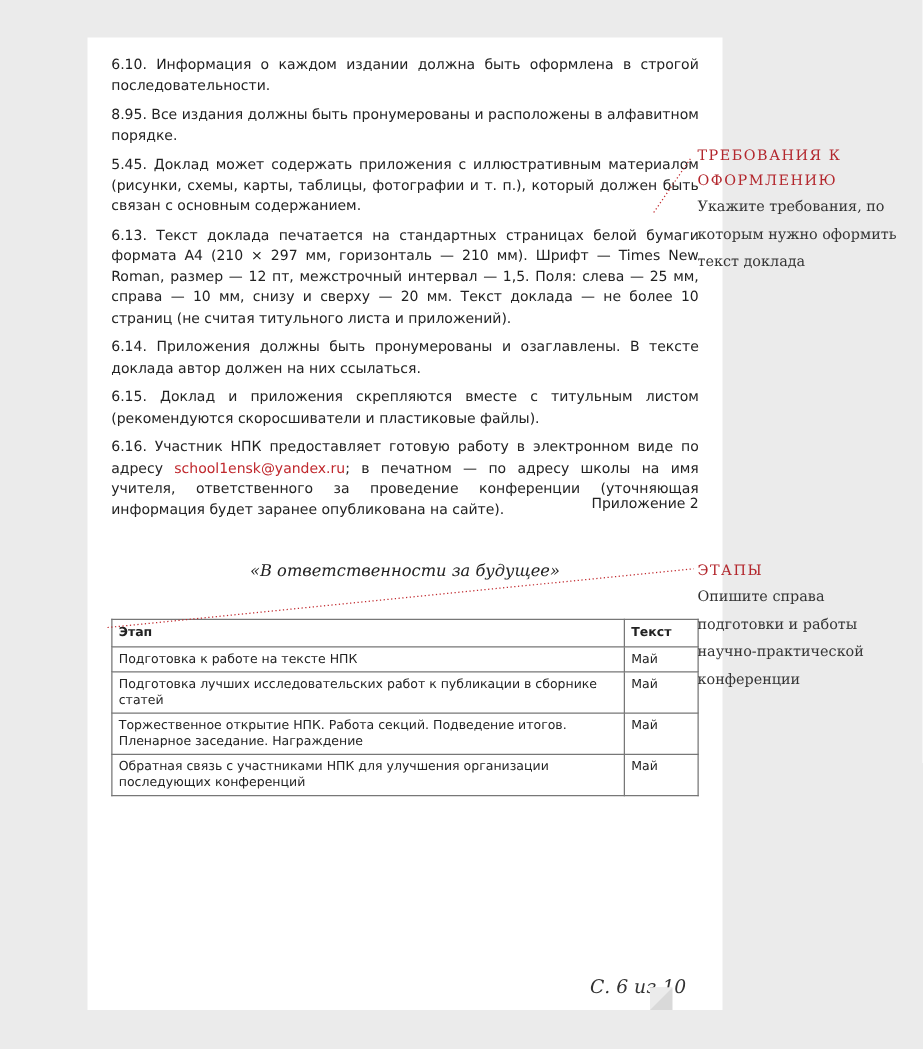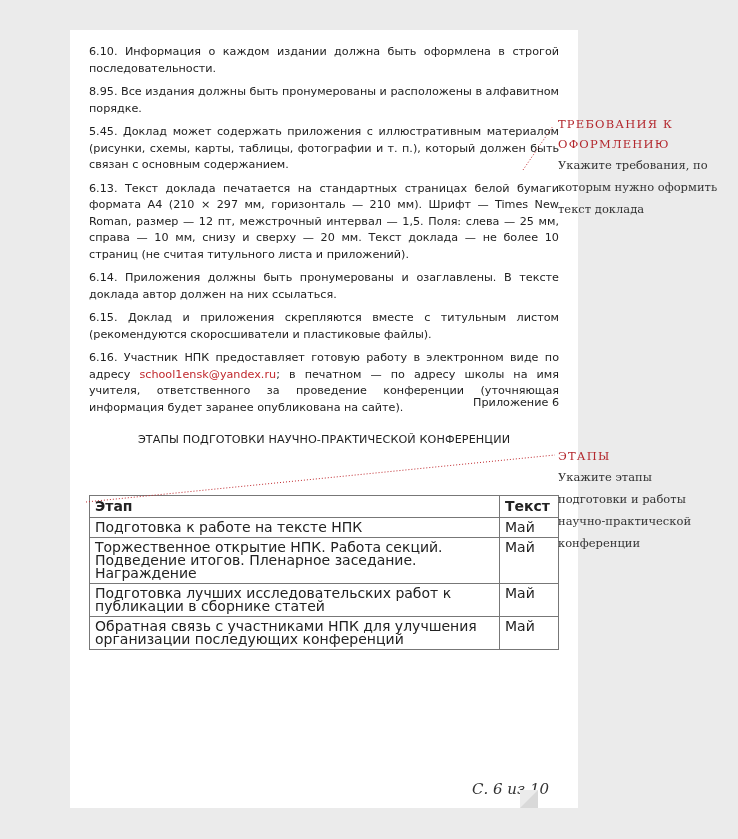--- a/index.html
+++ b/index.html
@@ -21,21 +21,21 @@
   }
   .link { color: #c0282d; }
   .appendix-label { position: absolute; left: 19px; top: 366px; width: 470px; text-align: right; font-size: 11.2px; }
   .app-title { position: absolute; left: 19px; top: 403px; width: 470px; text-align: center; font-size: 11.2px; letter-spacing: 0.1px; }
   .app-subtitle {
     position: absolute; left: 19px; top: 420px; width: 470px; text-align: center;
     font-family: "DejaVu Serif", serif; font-style: italic; font-size: 13px;
   }
   table.stages {
     position: absolute; left: 19px; top: 465px; width: 470px; border-collapse: collapse;
-    font-size: 14px; line-height: 13px;
+    font-size: 10px; line-height: 13px;
   }
   table.stages th, table.stages td {
     border: 1px solid #777; padding: 3px 5px 3px 5px; text-align: left; vertical-align: top;
   }
   table.stages th { font-weight: bold; padding-top: 4px; padding-bottom: 4px; }
   table.stages .col-term { width: 48px; }
   .page-num {
     position: absolute; right: 29px; bottom: 10px;
     font-family: "DejaVu Serif", serif; font-style: italic; font-size: 15px; color: #333;
   }
@@ -57,41 +57,41 @@
   <div class="content">
     <p class="para">6.10. Информация о каждом издании должна быть оформлена в строгой последовательности.</p>
     <p class="para">8.95. Все издания должны быть пронумерованы и расположены в алфавитном порядке.</p>
     <p class="para">5.45. Доклад может содержать приложения с иллюстративным материалом (рисунки, схемы, карты, таблицы, фотографии и т. п.), который должен быть связан с основным содержанием.</p>
     <p class="para">6.13. Текст доклада печатается на стандартных страницах белой бумаги формата А4 (210 × 297 мм, горизонталь — 210 мм). Шрифт — Times New Roman, размер — 12 пт, межстрочный интервал — 1,5. Поля: слева — 25 мм, справа — 10 мм, снизу и сверху — 20 мм. Текст доклада — не более 10 страниц (не считая титульного листа и приложений).</p>
     <p class="para">6.14. Приложения должны быть пронумерованы и озаглавлены. В тексте доклада автор должен на них ссылаться.</p>
     <p class="para">6.15. Доклад и приложения скрепляются вместе с титульным листом (рекомендуются скоросшиватели и пластиковые файлы).</p>
     <p class="para"><span>6.16. Участник НПК предоставляет готовую работу в электронном виде по адресу </span><span class="link">school1ensk@yandex.ru</span><span>; в печатном — по адресу школы на имя учителя, ответственного за проведение конференции (уточняющая информация будет заранее опубликована на сайте).</span></p>
   </div>
 
-  <div class="appendix-label">Приложение 6</div>
-  <div class="app-title">ЭТАПЫ ПОДГОТОВКИ НАУЧНО-ПРАКТИЧЕСКОЙ КОНФЕРЕНЦИИ</div>
+  <div class="appendix-label">Приложение 2</div>
+  <div class="app-subtitle">«В ответственности за будущее»</div>
 
   <table class="stages">
     <thead>
       <tr>
         <th>Этап</th>
         <th class="col-term">Текст</th>
       </tr>
     </thead>
     <tbody>
       <tr>
         <td>Подготовка к работе на тексте НПК</td>
         <td>Май</td>
       </tr>
       <tr>
-        <td>Торжественное открытие НПК. Работа секций. Подведение итогов. Пленарное заседание. Награждение</td>
+        <td>Подготовка лучших исследовательских работ к публикации в сборнике статей</td>
         <td>Май</td>
       </tr>
       <tr>
-        <td>Подготовка лучших исследовательских работ к публикации в сборнике статей</td>
+        <td>Торжественное открытие НПК. Работа секций. Подведение итогов. Пленарное заседание. Награждение</td>
         <td>Май</td>
       </tr>
       <tr>
         <td>Обратная связь с участниками НПК для улучшения организации последующих конференций</td>
         <td>Май</td>
       </tr>
     </tbody>
   </table>
 
   <div class="page-num">С. 6 из 10</div>
@@ -99,19 +99,19 @@
 
 <div class="fold"></div>
 
 <div class="note note1">
   <div class="note-title">ТРЕБОВАНИЯ К ОФОРМЛЕНИЮ</div>
   <div class="note-text">Укажите требования, по которым нужно оформить текст доклада</div>
 </div>
 
 <div class="note note2">
   <div class="note-title">ЭТАПЫ</div>
-  <div class="note-text">Укажите этапы подготовки и работы научно-практической конференции</div>
+  <div class="note-text">Опишите справа подготовки и работы научно-практической конференции</div>
 </div>
 
 <svg class="leaders">
   <line x1="523" y1="170" x2="553" y2="126" stroke="#c0282d" stroke-width="1" stroke-dasharray="1,2"></line>
   <line x1="86" y1="502" x2="555" y2="455" stroke="#c0282d" stroke-width="1" stroke-dasharray="1,2"></line>
 </svg>
 
 </body></html>

